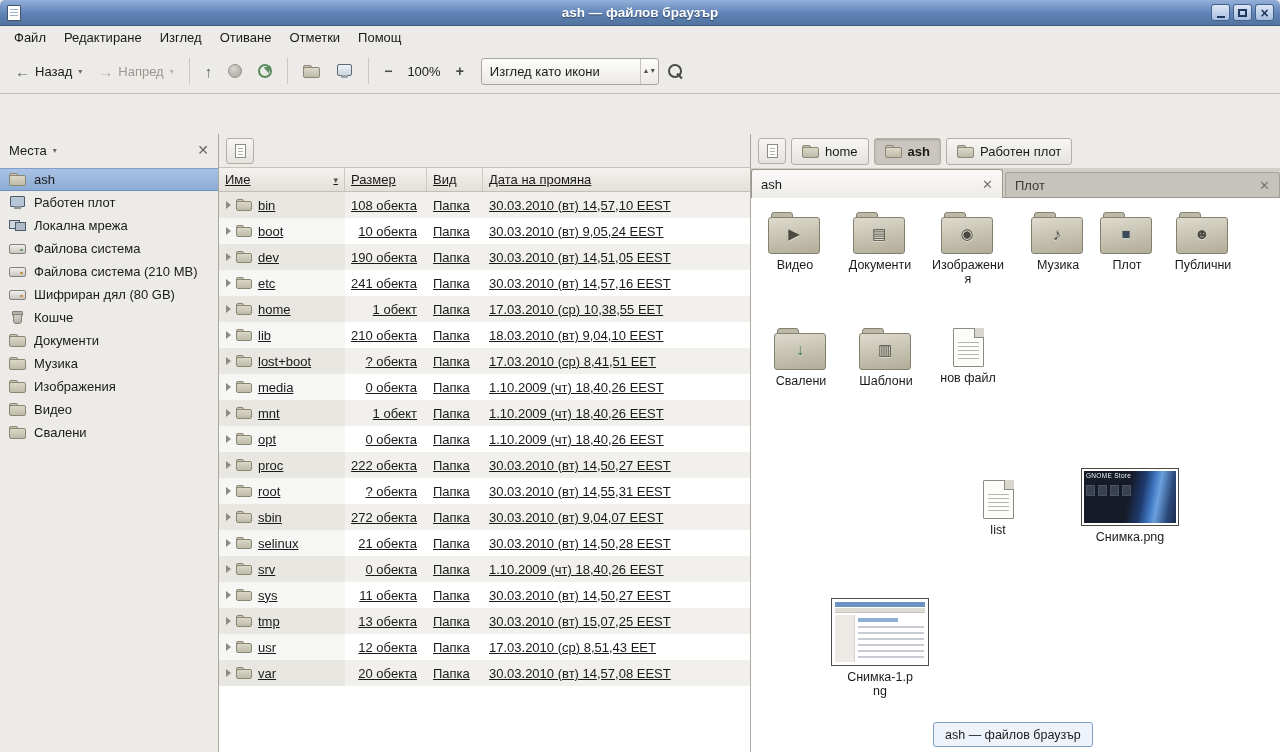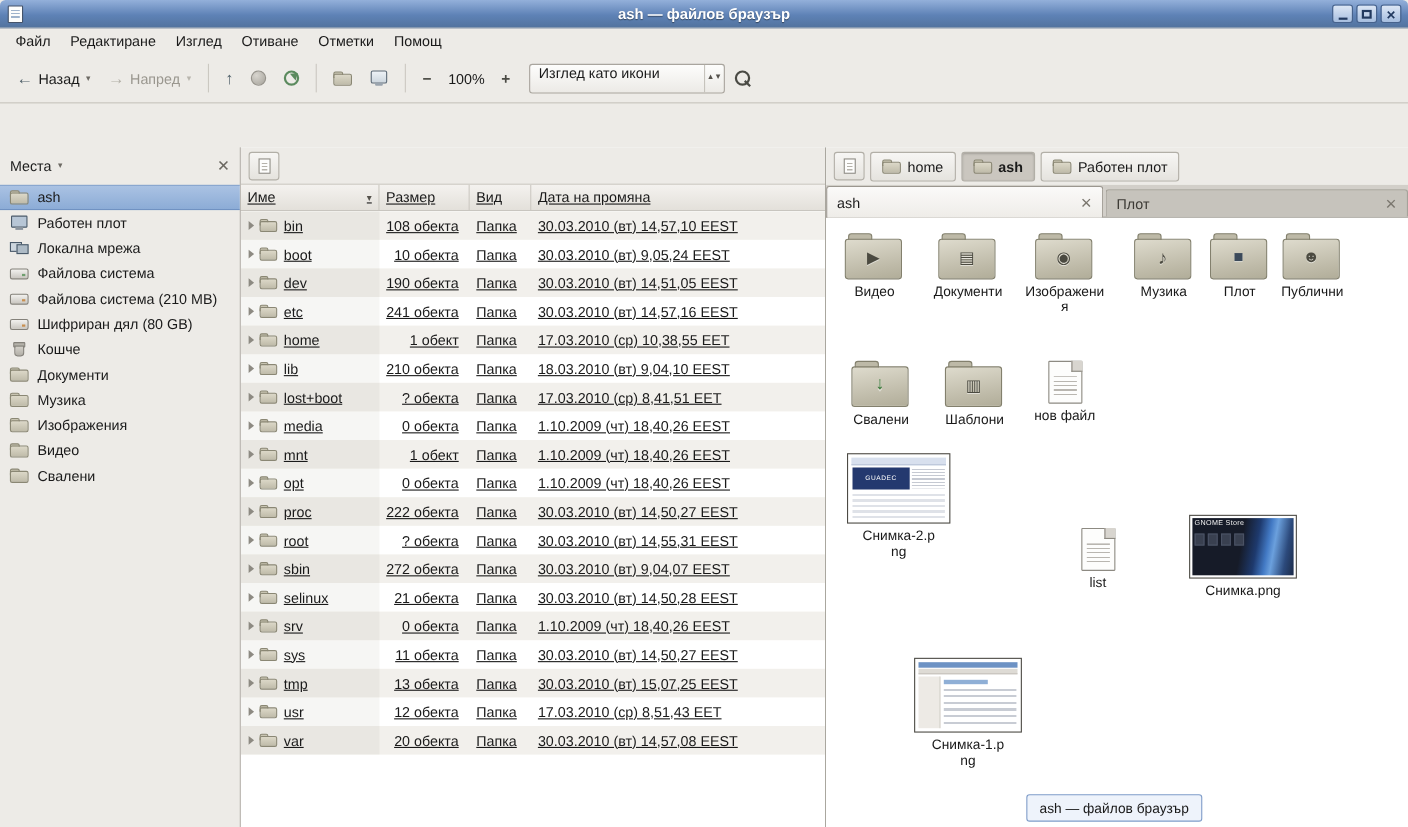--- a/index.html
+++ b/index.html
@@ -43,21 +43,21 @@
   .tsep{width:1px;height:26px;background:#cbc8c1;margin:0 6px;}
   .mini-folder{width:17px;height:13px;position:relative;display:inline-block;}
   .mini-folder::before{content:"";position:absolute;left:0;top:0;width:7px;height:4px;background:#c9c5b2;border:1px solid #8a8774;border-radius:2px 2px 0 0;}
   .mini-folder::after{content:"";position:absolute;left:0;right:0;top:2px;bottom:0;background:linear-gradient(#dcd8c8,#bfbba9);border:1px solid #8a8774;border-radius:2px;}
   .mini-pc{width:17px;height:14px;position:relative;display:inline-block;}
   .mini-pc::before{content:"";position:absolute;left:1px;right:1px;top:0;height:10px;background:linear-gradient(#eef2f6,#cdd6de);border:1px solid #5c6a78;border-radius:2px;}
   .mini-pc::after{content:"";position:absolute;left:5px;right:5px;bottom:0;height:3px;background:#9aa4ae;border-radius:1px;}
   .zoom-glyph{font-size:14px;font-weight:bold;color:#4a4a44;line-height:1;}
   .zoom-label{padding:0 6px;}
   .combo{margin-left:8px;height:27px;border:1px solid #a9a59e;border-radius:3px;width:178px;
-    background:linear-gradient(#fdfdfc,#eceae6);display:flex;}
+    background:linear-gradient(#fdfdfc,#eceae6);display:flex;align-items:center;}
   .combo-text{flex:1;padding-left:8px;}
   .combo-arrows{width:18px;align-self:stretch;border-left:1px solid #c6c3bc;display:flex;flex-direction:column;
     align-items:center;justify-content:center;font-size:7px;color:#55524c;line-height:1.2;}
   .mag{width:15px;height:15px;position:relative;}
   .mag::before{content:"";position:absolute;width:10px;height:10px;border:2px solid #4a4a44;border-radius:50%;left:0;top:0;}
   .mag::after{content:"";position:absolute;width:7px;height:2px;background:#4a4a44;transform:rotate(45deg);left:8px;top:11px;}
 
   
   .main{display:flex;height:632px;margin-top:40px;}
 
@@ -165,21 +165,21 @@
   .t3{width:98px;height:68px;}
   .t3-title{height:5px;background:#6d92c4;}
   .t3-tool{height:5px;background:#dedbd5;margin-top:1px;border-bottom:1px solid #c6c3bc;}
   .t3-side{position:absolute;left:3px;top:16px;bottom:3px;width:20px;background:#edeae5;border-right:1px solid #d5d2cb;}
   .t3-sel{position:absolute;left:26px;right:30px;top:19px;height:4px;background:#8fafd6;}
   .t3-lines{position:absolute;left:26px;right:4px;top:27px;bottom:4px;background:repeating-linear-gradient(#c8ccd4 0 2px,transparent 2px 6px);}
 
   
   .p1{left:6px;top:14px;width:76px;}   .p2{left:86px;top:14px;width:86px;}
   .p3{left:180px;top:14px;width:74px;} .p4{left:268px;top:14px;width:78px;}
-  .p5{left:344px;top:14px;width:64px;} .p6{left:402px;top:14px;width:80px;}
+  .p5{left:344px;top:14px;width:64px;} .p6{left:412px;top:14px;width:80px;}
   .p7{left:10px;top:130px;width:80px;} .p8{left:96px;top:130px;width:78px;}
   .p9{left:178px;top:130px;width:78px;}
   .p10{left:14px;top:214px;width:104px;} .p10 .ilabel{max-width:70px;margin:4px auto 0;}
   .p11{left:218px;top:282px;width:58px;}
   .p12{left:324px;top:270px;width:110px;}
   .p13{left:74px;top:400px;width:110px;} .p13 .ilabel{max-width:70px;margin:4px auto 0;}
 
   
   .statusbar{height:26px;border-top:1px solid #b3b0a9;background:#edebe7;display:flex;align-items:center;position:relative;}
   .status-text{margin-left:232px;}
@@ -647,29 +647,20 @@
       </div>
       <div class="icon-item p8">
         <div class="bigfolder">
             <span class="emblem e-templ"></span>
           </div>
         <div class="ilabel">Шаблони</div>
       </div>
       <div class="icon-item p9">
         <div class="textfile"></div>
         <div class="ilabel">нов файл</div>
-      </div>
-      <div class="icon-item p10">
-        <div class="thumb t2">
-          <div class="t2-bar"></div>
-          <div class="t2-head">GUADEC</div>
-          <div class="t2-lines"></div>
-          <div class="t2-body"></div>
-        </div>
-        <div class="ilabel">Снимка-2.png</div>
       </div>
       <div class="icon-item p11">
         <div class="textfile"></div>
         <div class="ilabel">list</div>
       </div>
       <div class="icon-item p12">
         <div class="thumb t-dark">
           <div class="td-in"></div>
           <div class="td-txt">GNOME Store</div>
           <div class="td-items">

